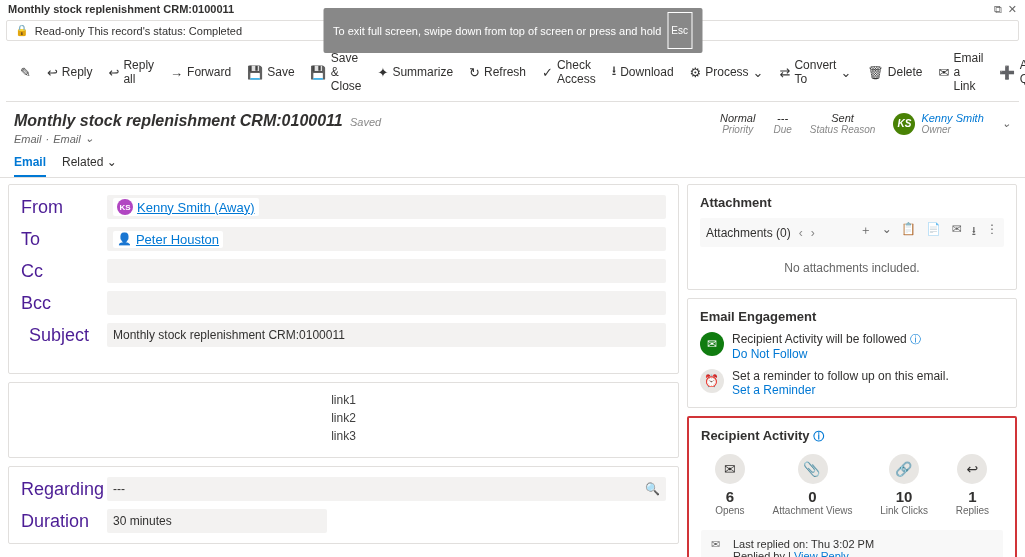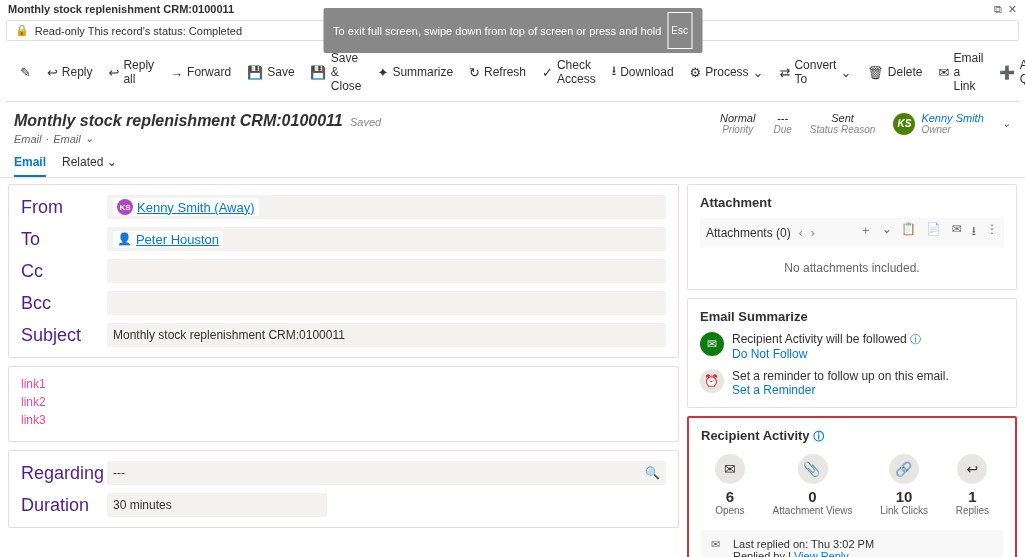--- a/index.html
+++ b/index.html
@@ -41,21 +41,21 @@
     
     .panel { border: 1px solid #e1dfdd; border-radius: 2px; padding: 10px 12px; background: #fff; }
     
     .form-row { display: flex; align-items: center; margin-bottom: 8px; gap: 10px; }
     .form-label { width: 76px; font-size: 18px; color: #4c1d95; }
     .form-field { flex: 1; background: #f3f2f1; border-radius: 2px; min-height: 24px; display: flex; align-items: center; padding: 3px 6px; font-size: 12px; }
     .form-field.short { max-width: 220px; }
     .lookup-pill { display: inline-flex; align-items: center; gap: 4px; background: #fff; border-radius: 2px; padding: 1px 4px; }
     .lookup-pill .avatar { width: 16px; height: 16px; font-size: 8px; }
     .lookup-link { color: #0078d4; text-decoration: underline; font-size: 13px; cursor: pointer; }
-    .link-list a { display: block; color: #ec4899; font-size: 12px; margin-bottom: 4px; }
+    .link-list a { display: block; color: #404040; font-size: 12px; margin-bottom: 4px; text-align: center; }
     .search-icon-right { margin-left: auto; color: #666; }
     
     .section-title { font-size: 13px; font-weight: 600; margin-bottom: 8px; }
     
     .attach-bar { display: flex; align-items: center; justify-content: space-between; background: #f8f8f8; padding: 4px 6px; border-radius: 2px; margin-bottom: 10px; }
     .attach-nav { display: flex; gap: 8px; color: #888; font-size:12px; }
     .attach-actions { display: flex; gap: 10px; color: #666; font-size:12px;}
     .no-attach { text-align: center; font-size: 12px; color: #666; padding: 4px 0; }
     
     .engagement-row { display: flex; align-items: flex-start; gap: 8px; margin-bottom: 8px; }
@@ -232,21 +232,21 @@
         </div>
       </div>
       <div class="form-row">
         <div class="form-label">Cc</div>
         <div class="form-field"></div>
       </div>
       <div class="form-row">
         <div class="form-label">Bcc</div>
         <div class="form-field"></div>
       </div>
-      <div class="form-row" style="margin-bottom:0;">
+      <div class="form-row" style="margin-bottom:16px;text-align:center;">
         <div class="form-label">Subject</div>
         <div class="form-field">
             <span>Monthly stock replenishment CRM:0100011</span>
           </div>
       </div>
     </div>
 
     <div class="panel link-list">
       <a>link1</a>
       <a>link2</a>
@@ -290,21 +290,21 @@
           <span>📄</span>
           <span>✉</span>
           <span>⭳</span>
           <span>⋮</span>
         </div>
       </div>
       <div class="no-attach">No attachments included.</div>
     </div>
 
     <div class="panel">
-      <div class="section-title">Email Summarize</div>
+      <div class="section-title">Email Engagement</div>
       <div class="engagement-row">
         <div class="eng-icon green">✉</div>
         <div>
           <div class="eng-text"><span>Recipient Activity will be followed</span> <span class="info-icon">ⓘ</span></div>
           <div class="eng-link">Do Not Follow</div>
         </div>
       </div>
       <div class="engagement-row" style="margin-bottom:0;">
         <div class="eng-icon gray">⏰</div>
         <div>

